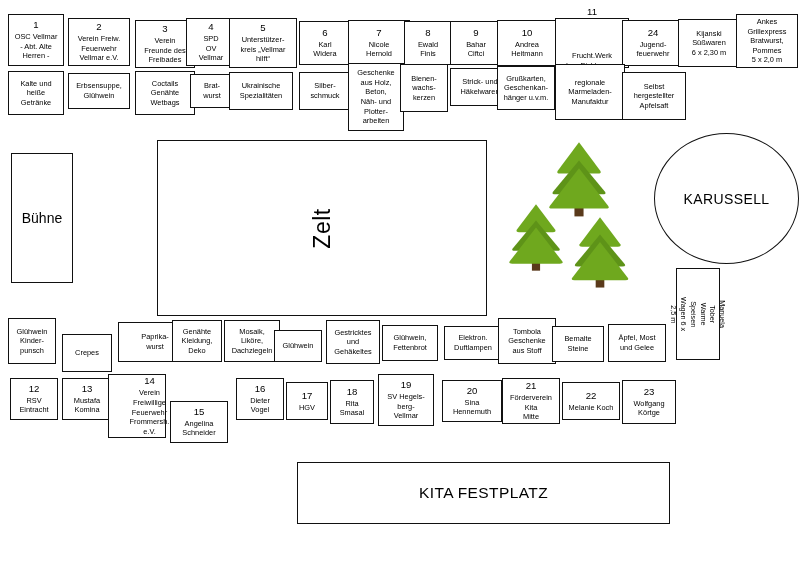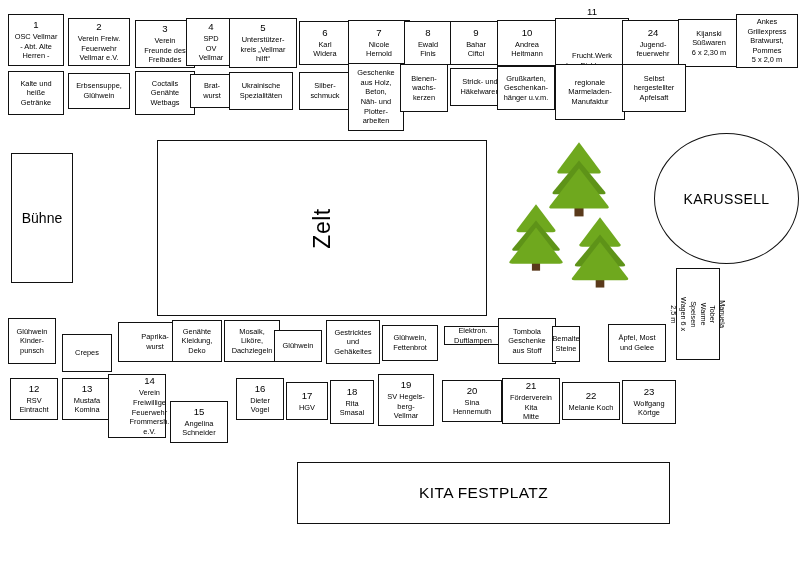--- a/index.html
+++ b/index.html
@@ -176,47 +176,47 @@
 wachs-
 kerzen</div></div>
     <div class="box" style="left: 450px; top: 68px; width: 60px; height: 38px;"><div class="lbl">Strick- und
 Häkelwaren</div></div>
     <div class="box" style="left: 497px; top: 66px; width: 58px; height: 44px;"><div class="lbl">Grußkarten,
 Geschenkan-
 hänger u.v.m.</div></div>
     <div class="box" style="left: 555px; top: 64px; width: 70px; height: 56px;"><div class="lbl">regionale
 Marmeladen-
 Manufaktur</div></div>
-    <div class="box" style="left: 622px; top: 64px; width: 64px; height: 48px;"><div class="lbl">Selbst
+    <div class="box" style="left: 622px; top: 72px; width: 64px; height: 48px;"><div class="lbl">Selbst
 hergestellter
 Apfelsaft</div></div>
     <div class="box" style="left: 8px; top: 318px; width: 48px; height: 46px;"><div class="lbl">Glühwein
 Kinder-
 punsch</div></div>
     <div class="box" style="left: 62px; top: 334px; width: 50px; height: 38px;"><div class="lbl">Crepes</div></div>
     <div class="box" style="left: 118px; top: 322px; width: 74px; height: 40px;"><div class="lbl">Paprika-
 wurst</div></div>
     <div class="box" style="left: 172px; top: 320px; width: 50px; height: 42px;"><div class="lbl">Genähte
 Kleidung,
 Deko</div></div>
     <div class="box" style="left: 224px; top: 320px; width: 56px; height: 42px;"><div class="lbl">Mosaik,
 Liköre,
 Dachziegeln</div></div>
     <div class="box" style="left: 274px; top: 330px; width: 48px; height: 32px;"><div class="lbl">Glühwein</div></div>
     <div class="box" style="left: 326px; top: 320px; width: 54px; height: 44px;"><div class="lbl">Gestricktes
 und
 Gehäkeltes</div></div>
     <div class="box" style="left: 382px; top: 325px; width: 56px; height: 36px;"><div class="lbl">Glühwein,
 Fettenbrot</div></div>
-    <div class="box" style="left: 444px; top: 326px; width: 58px; height: 19px;"><div class="lbl">Elektron.
+    <div class="box" style="left: 444px; top: 326px; width: 58px; height: 34px;"><div class="lbl">Elektron.
 Duftlampen</div></div>
     <div class="box" style="left: 498px; top: 318px; width: 58px; height: 46px;"><div class="lbl">Tombola
 Geschenke
 aus Stoff</div></div>
-    <div class="box" style="left: 552px; top: 326px; width: 28px; height: 36px;"><div class="lbl">Bemalte
+    <div class="box" style="left: 552px; top: 326px; width: 52px; height: 36px;"><div class="lbl">Bemalte
 Steine</div></div>
     <div class="box" style="left: 608px; top: 324px; width: 58px; height: 38px;"><div class="lbl">Äpfel, Most
 und Gelee</div></div>
     <div class="box" style="left: 10px; top: 378px; width: 48px; height: 42px;"><div class="num">12</div><div class="lbl">RSV
 Eintracht</div></div>
     <div class="box" style="left: 62px; top: 378px; width: 50px; height: 42px;"><div class="num">13</div><div class="lbl">Mustafa
 Komina</div></div>
     <div class="box" style="left: 108px; top: 374px; width: 58px; height: 64px; padding-left: 27px;"><div class="num">14</div><div class="lbl">Verein
 Freiwillige
 Feuerwehr

